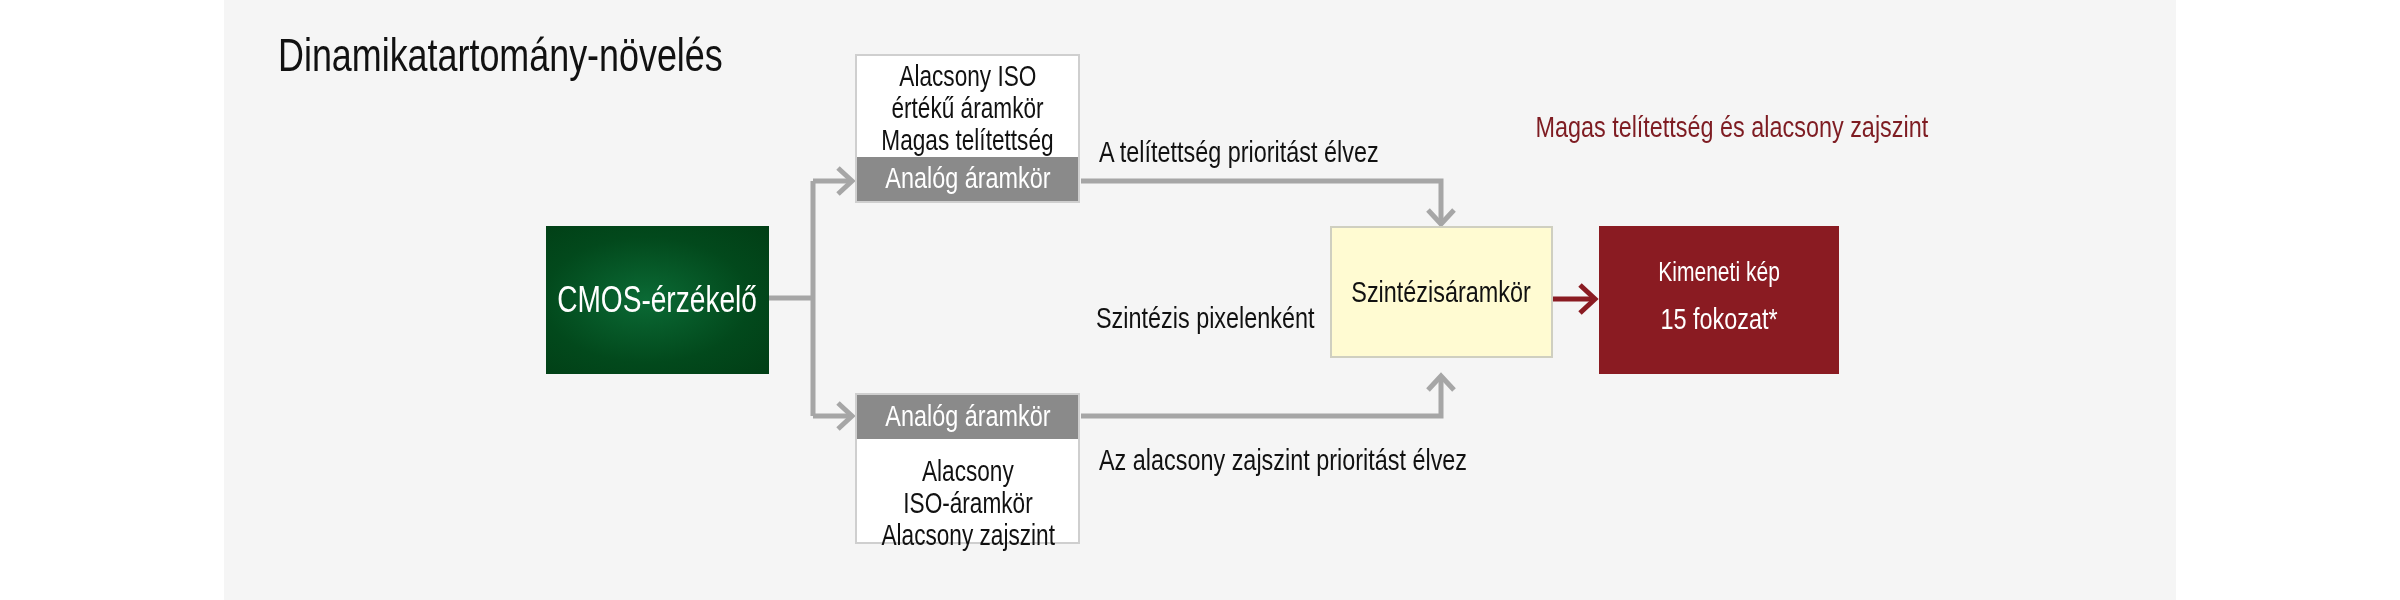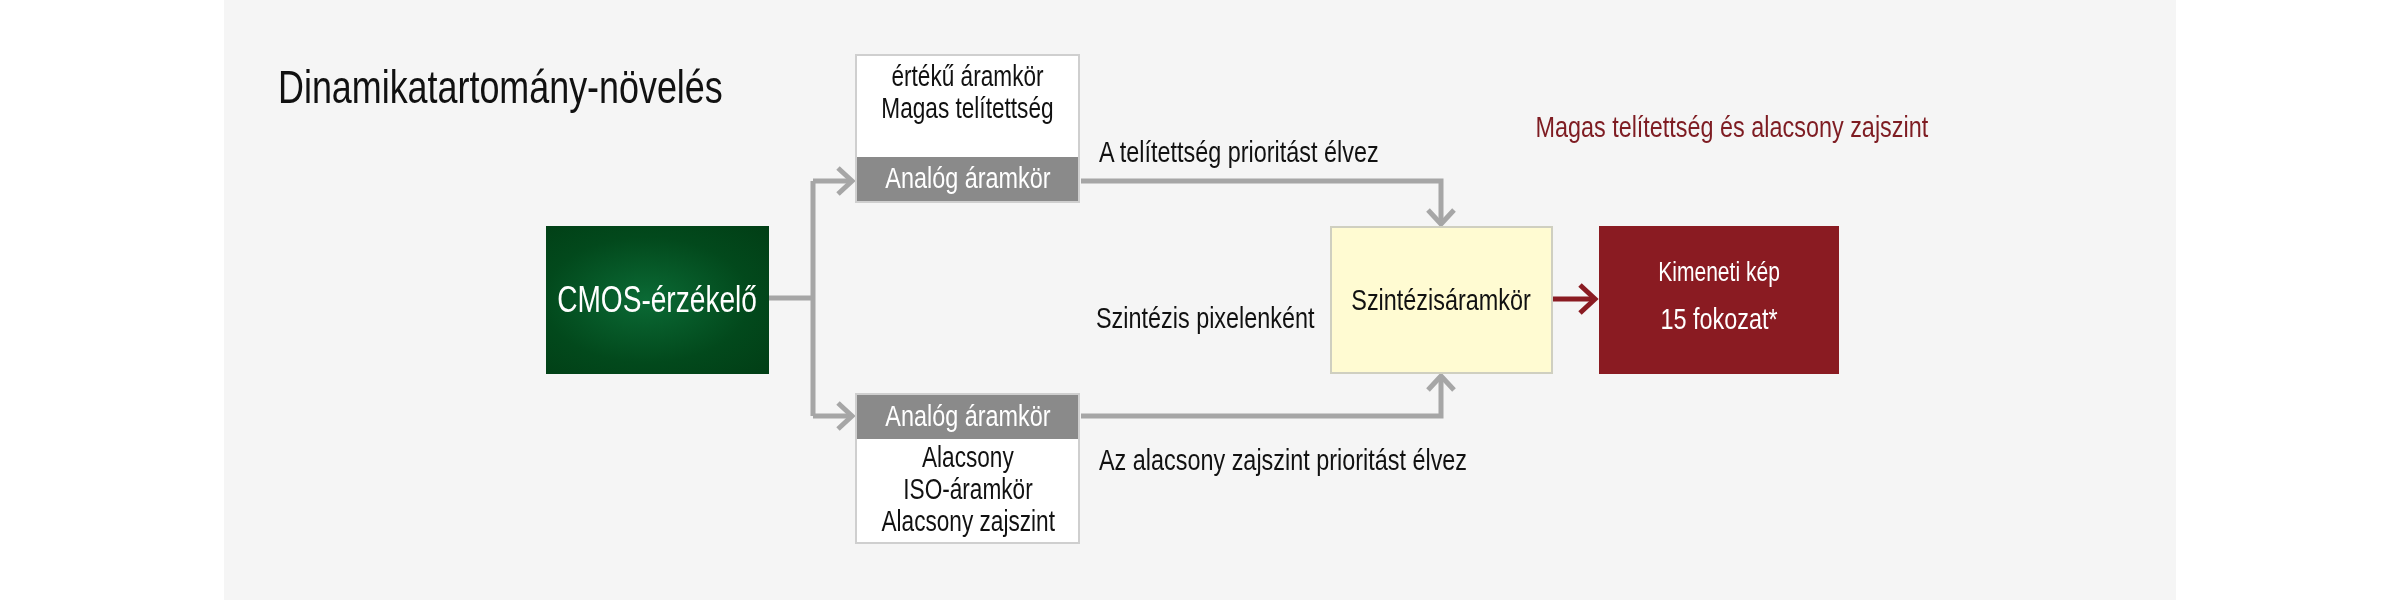--- a/index.html
+++ b/index.html
@@ -10,43 +10,42 @@
   }
   .panel {
     position: absolute; left: 224px; top: 0; width: 1952px; height: 600px;
     background: #f5f5f5;
   }
   .cond { display: inline-block; transform: scaleX(0.78); transform-origin: center; white-space: nowrap; }
   .cond-left { display: inline-block; transform: scaleX(0.78); transform-origin: left center; white-space: nowrap; }
   .title {
     position: absolute; left: 278px; top: 32px; font-size: 46px; color: #111;
     line-height: 1;
-    margin-top: 32px;
   }
   .box { position: absolute; box-sizing: border-box; text-align: center; }
   .cmos {
     left: 546px; top: 226px; width: 223px; height: 148px;
     background: radial-gradient(ellipse at 45% 50%, #0b6a35 0%, #02491c 60%, #013e15 100%);
     color: #fff; font-size: 36px; display: flex; align-items: center; justify-content: center;
   }
   .circuit {
     left: 855px; width: 225px; border: 2px solid #cfcfcf; background: #fff;
   }
   .circuit .spec {
     color: #111; font-size: 29px; line-height: 32px; padding-top: 4px;
   }
   .circuit .bar {
     background: #8a8a8a; color: #fff; font-size: 30px; height: 44px; line-height: 42px; text-align: center;
   }
   .top-circuit { top: 54px; height: 149px; }
   .top-circuit .spec { height: 101px; box-sizing: border-box; }
   .bot-circuit { top: 393px; height: 151px; }
-  .bot-circuit .spec { padding-top: 2px; }
+  .bot-circuit .spec { padding-top: 16px; }
   .synth {
-    left: 1330px; top: 226px; width: 223px; height: 148px;
+    left: 1330px; top: 226px; width: 223px; height: 132px;
     background: #fffbd2; border: 2px solid #cfcfc0;
     color: #111; font-size: 30px; display: flex; align-items: center; justify-content: center;
   }
   .output {
     left: 1599px; top: 226px; width: 240px; height: 148px;
     background: #8a1b22; color: #fff;
     display: flex; flex-direction: column; align-items: center; justify-content: center;
   }
   .output .small { font-size: 27px; line-height: 34px; }
   .output .big { font-size: 30px; line-height: 52px; margin-top: 4px; }
@@ -92,20 +91,21 @@
     <path d="M1580 285 L1595 299 L1580 313"></path>
   </g>
 </svg>
 
 <div class="box cmos">
   <span class="cond">CMOS-érzékelő</span>
 </div>
 
 <div class="box circuit top-circuit">
   <div class="spec">
+    <div><span class="cond">Alacsony ISO</span></div>
     <div><span class="cond">értékű áramkör</span></div>
     <div><span class="cond">Magas telítettség</span></div>
   </div>
   <div class="bar">
     <span class="cond">Analóg áramkör</span>
   </div>
 </div>
 
 <div class="box circuit bot-circuit">
   <div class="bar">

